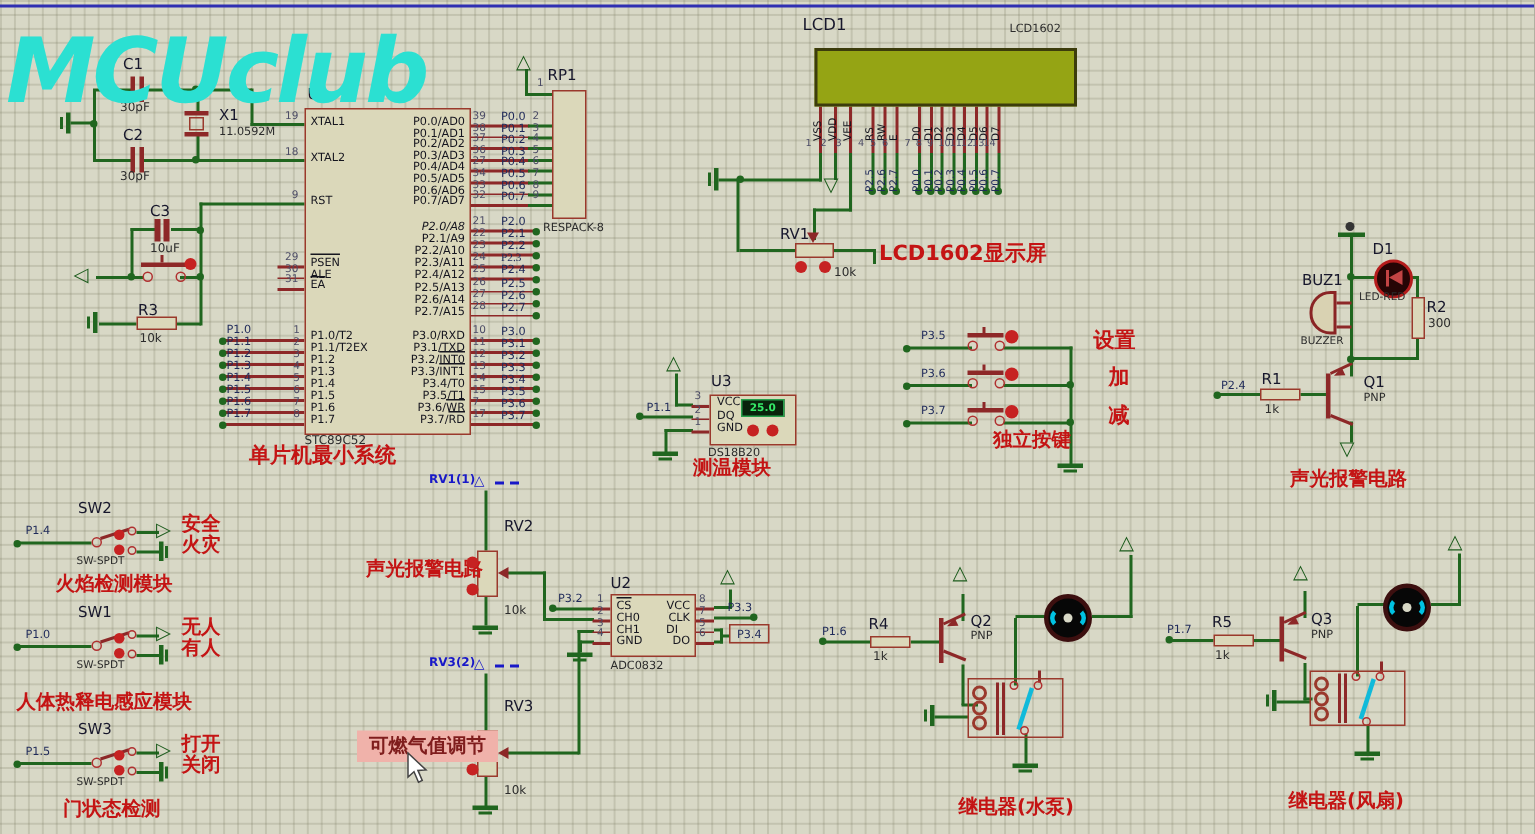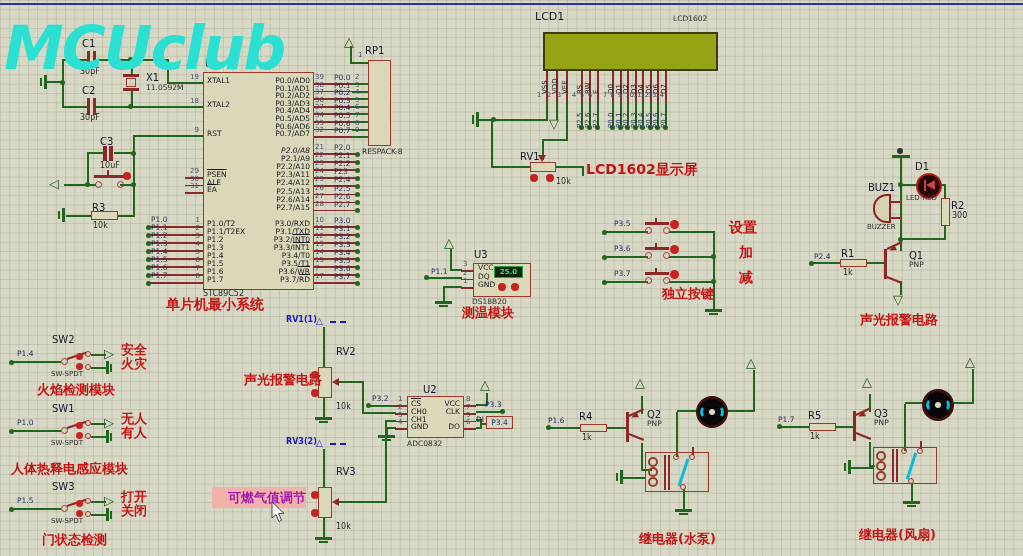--- a/index.html
+++ b/index.html
@@ -35,22 +35,22 @@
   .arc{position:absolute;width:14px;height:14px;border:3px solid transparent;border-radius:50%;box-sizing:border-box}
   .coil{position:absolute;width:10px;height:10px;border:2px solid #9a392c;border-radius:50%;background:transparent;box-sizing:border-box}
   #logo{position:absolute;left:4px;top:18px;font-size:60px;font-weight:bold;font-style:italic;color:#2be0d2;letter-spacing:-2px;z-index:60;line-height:1}
   #topline{position:absolute;left:0;top:3px;width:1023px;height:2px;background:#2f2fb2}
   .screen{position:absolute;left:543px;top:32px;width:175px;height:39px;background:#95a414;border:2px solid #3c3c0c;box-sizing:border-box}
   .dsdisp{position:absolute;left:494px;top:266px;width:29px;height:12px;background:#09230c;border:1px solid #27a04a;box-sizing:border-box;
     font-size:7px;font-weight:bold;color:#35e868;text-align:center;line-height:10px}
   .buzzer{position:absolute;left:873px;top:194px;width:18px;height:29px;background:#d9d2b2;border:2px solid #8a2424;border-radius:14px 0 0 14px;box-sizing:border-box}
   .led{position:absolute;left:916px;top:173px;width:26px;height:26px;background:#260505;border:2.5px solid #b41c1c;border-radius:50%;box-sizing:border-box}
   .motor{position:absolute;width:32px;height:32px;background:#070707;border:3px solid #3c0f0f;border-radius:50%;box-sizing:border-box}
-  .hl{position:absolute;left:212px;top:487px;width:94px;height:21px;background:#f0b2aa;
-    font-weight:bold;font-size:13px;color:#a21caf;text-align:right;line-height:21px}
+  .hl{position:absolute;left:238px;top:487px;width:94px;height:21px;background:#f0b2aa;
+    font-weight:bold;font-size:13px;color:#7f1d1d;text-align:center;line-height:21px}
   .p34box{position:absolute;left:486px;top:416px;width:27px;height:13px;border:1px solid #9a392c;box-sizing:border-box;
     font-size:7.5px;color:#1f2a5a;text-align:center;line-height:11px}
   .tagb{position:absolute;font-size:8px;font-weight:bold;color:#1818c8;white-space:nowrap}
   .dash{position:absolute;width:16px;border-top:2px dashed #1818c8}
   .btri{position:absolute;color:#1818c8;font-size:9px;line-height:1}
   .ra{text-align:right}
 </style>
 </head>
 <body>
 
@@ -513,21 +513,21 @@
   <div class="btri" style="left:316px;top:439px">△</div>
   <div class="dash" style="left:330px;top:443px"></div>
   <div class="rdot" style="left:311px;top:491px;width:8px;height:8px"></div>
   <div class="rdot" style="left:311px;top:509px;width:8px;height:8px"></div>
   <div class="hl">可燃气值调节</div>
   <svg class="abs" style="left:270px;top:501px;z-index:70" width="16" height="22">
     <path d="M2,1 L2,17 L6,13.5 L9,20.5 L11.5,19.3 L8.6,12.6 L14,12.3 Z" fill="#ffffff" stroke="#444" stroke-width="1"></path>
   </svg>
 
   <div class="body" style="left:407px;top:396px;width:57px;height:42px"></div>
-  <div class="ref" style="left:423px;top:384px">U2</div>
+  <div class="ref" style="left:407px;top:384px">U2</div>
   <div class="vv" style="left:407px;top:440px;font-size:7.5px">ADC0832</div>
   <div class="net" style="left:372px;top:395px">P3.2</div>
   <div class="net" style="left:485px;top:401px">P3.3</div>
   <div class="p34box">P3.4</div>
 
   <div class="net" style="left:548px;top:417px">P1.6</div>
   <div class="body" style="left:580px;top:424px;width:27px;height:8px"></div>
   <div class="ref" style="left:579px;top:411px">R4</div>
   <div class="vv" style="left:582px;top:434px">1k</div>
   <div class="ref" style="left:647px;top:409px">Q2</div>
@@ -723,21 +723,21 @@
       <div class="nm" style="left: 411px; top: 407.8px;">CH0</div>
       <div class="pn" style="left: 398px; top: 411.6px;">3</div>
       <div class="nm" style="left: 411px; top: 415.6px;">CH1</div>
       <div class="pn" style="left: 398px; top: 419.4px;">4</div>
       <div class="nm" style="left: 411px; top: 423.4px;">GND</div>
       <div class="pn" style="left: 466px; top: 396px;">8</div>
       <div class="nm ra" style="left: 430px; top: 400px; width: 30px;">VCC</div>
       <div class="pn" style="left: 466px; top: 403.8px;">7</div>
       <div class="nm ra" style="left: 430px; top: 407.8px; width: 30px;">CLK</div>
       <div class="pn" style="left: 466px; top: 411.6px;">5</div>
-      <div class="nm ra" style="left: 454px; top: 415.6px; width: 30px;">DI</div>
+      <div class="nm ra" style="left: 422px; top: 415.6px; width: 30px;">DI</div>
       <div class="pn" style="left: 466px; top: 419.4px;">6</div>
       <div class="nm ra" style="left: 430px; top: 423.4px; width: 30px;">DO</div>
       <div class="net" style="left: 614px; top: 220px;">P3.5</div>
       <div class="cap" style="left: 729px; top: 219px; font-size: 14px;">设置</div>
       <div class="net" style="left: 614px; top: 245px;">P3.6</div>
       <div class="cap" style="left: 739px; top: 244px; font-size: 14px;">加</div>
       <div class="net" style="left: 614px; top: 270px;">P3.7</div>
       <div class="cap" style="left: 739px; top: 269px; font-size: 14px;">减</div>
       <div class="ref" style="left: 52px; top: 334px;">SW2</div>
       <div class="net" style="left: 17px; top: 350px;">P1.4</div>

